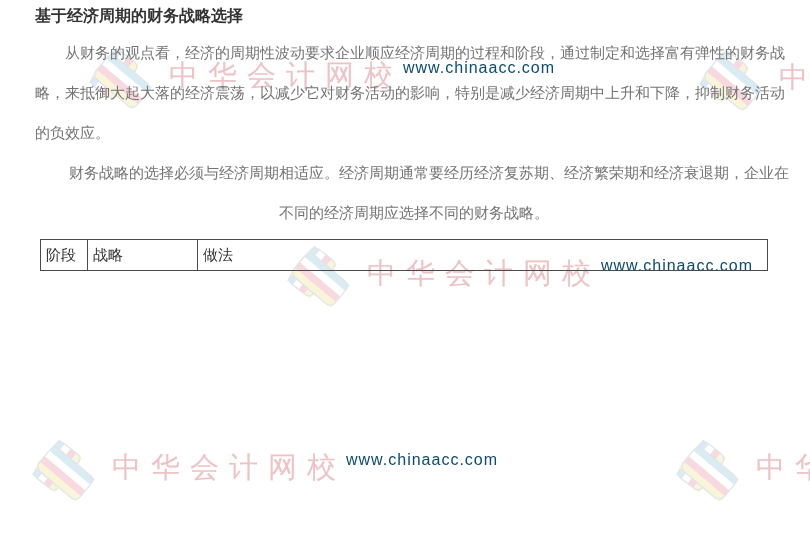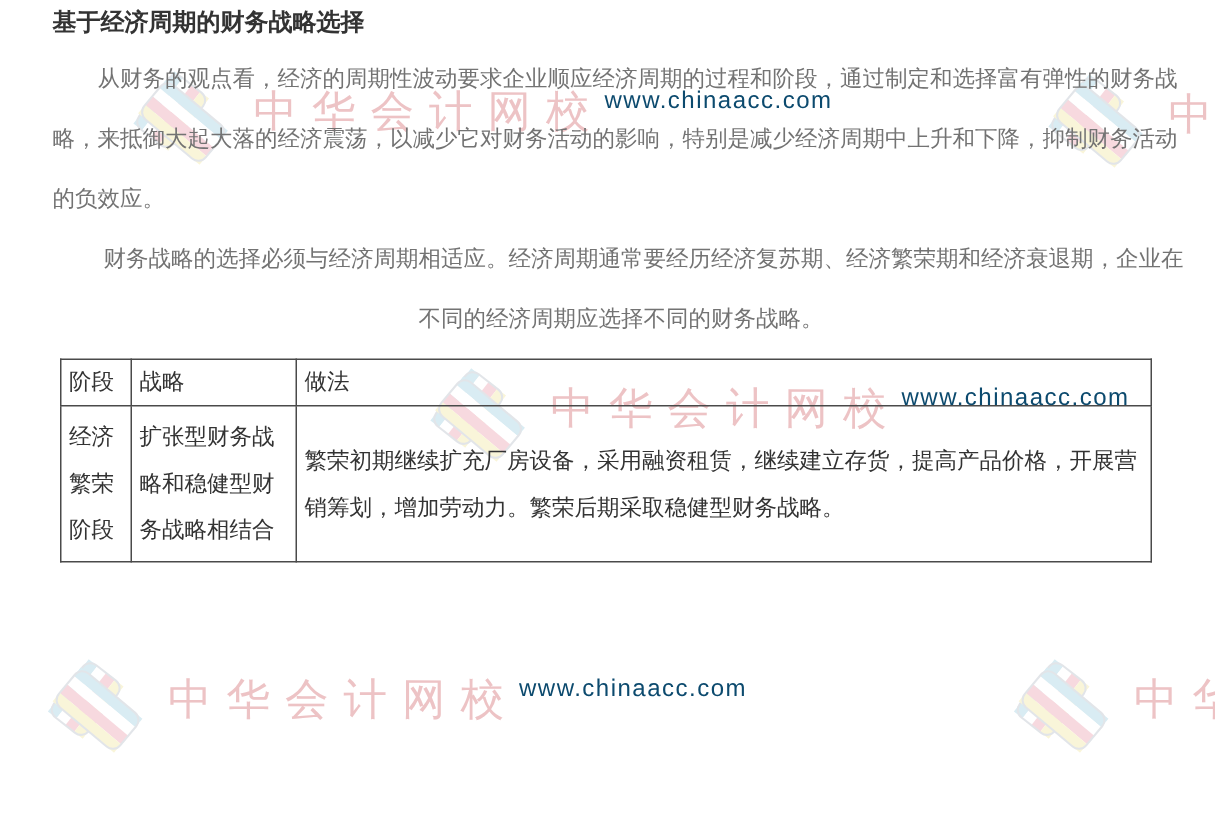--- a/index.html
+++ b/index.html
@@ -129,22 +129,17 @@
         <col style="width:47px">
         <col style="width:110px">
         <col style="width:570px">
       </colgroup>
       <tbody>
         <tr class="row-header">
           <th>阶段</th>
           <th>战略</th>
           <th>做法</th>
         </tr>
-        <tr class="row-2">
-          <td>经济繁荣阶段</td>
-          <td>扩张型财务战略和稳健型财务战略相结合</td>
-          <td>繁荣初期继续扩充厂房设备，采用融资租赁，继续建立存货，提高产品价格，开展营销筹划，增加劳动力。繁荣后期采取稳健型财务战略。</td>
-        </tr>
       </tbody>
     </table>
   </div>
 
 </div>
 
 </body></html>

